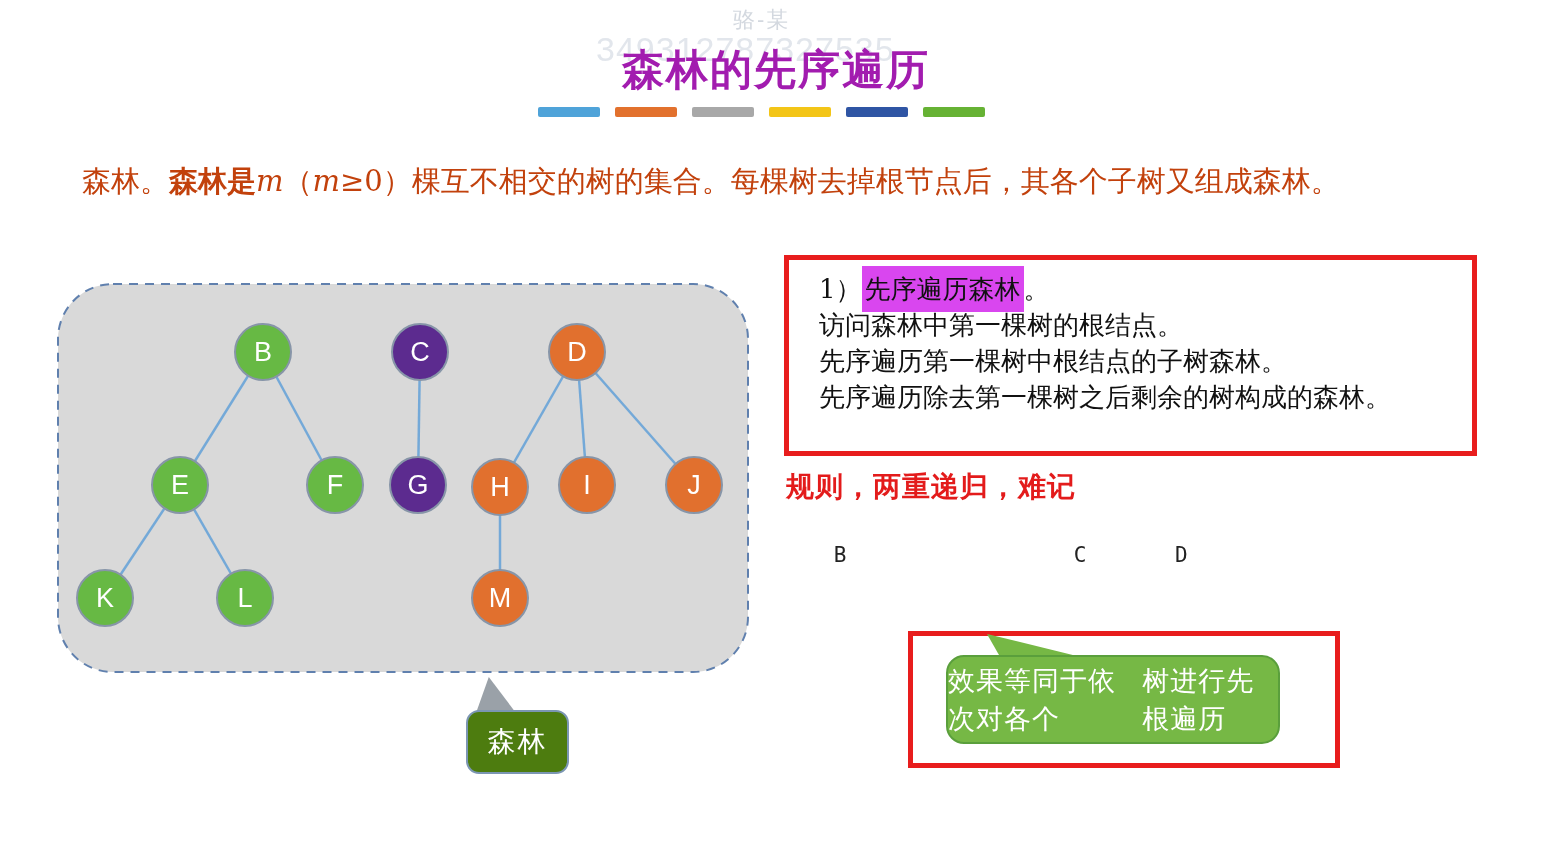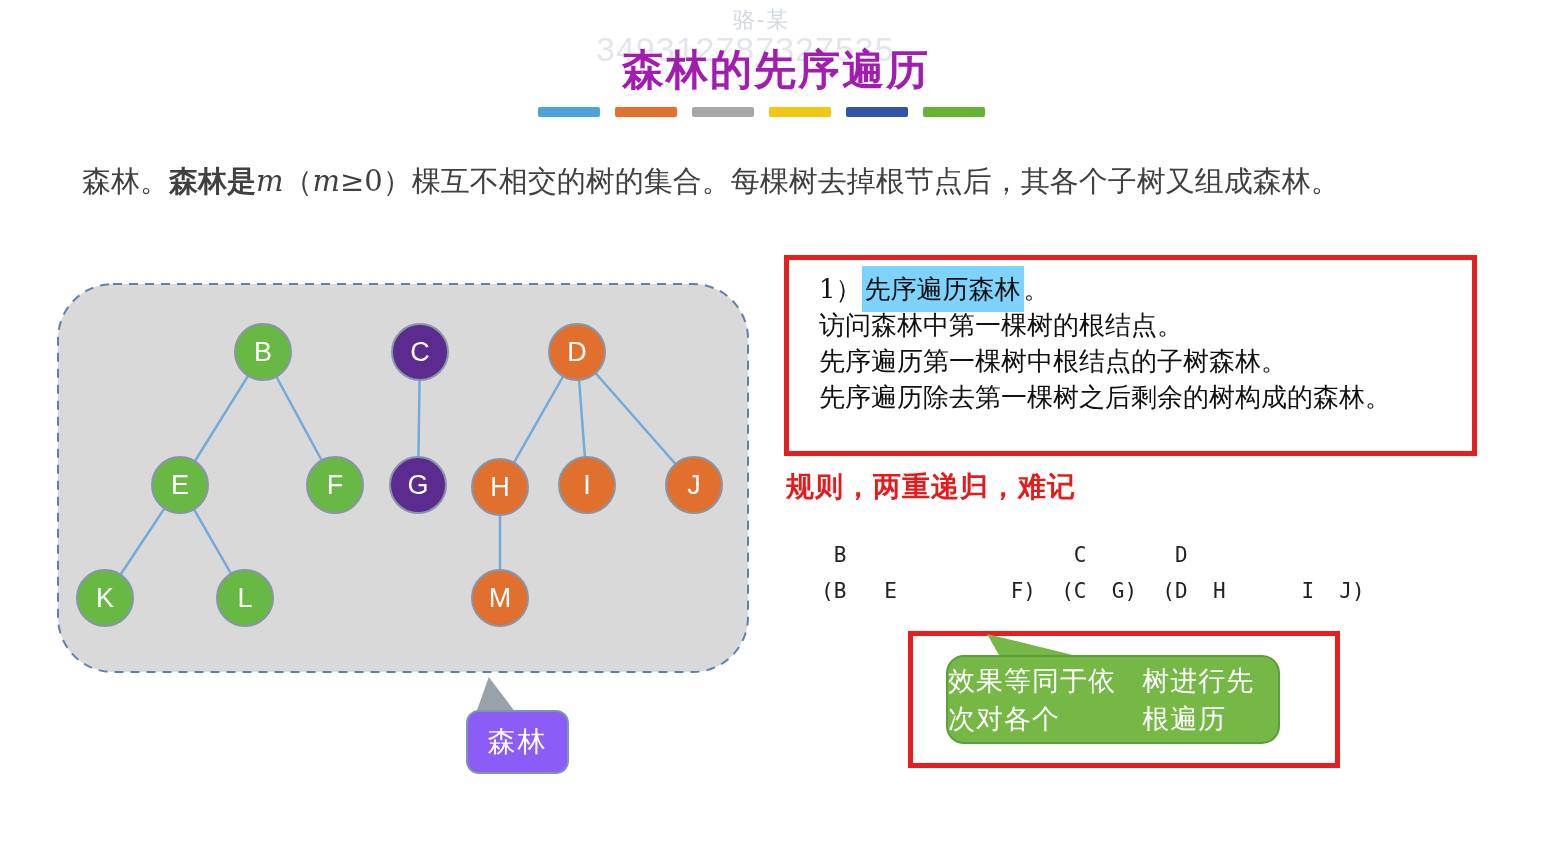--- a/index.html
+++ b/index.html
@@ -41,21 +41,21 @@
     position:absolute; top:107px; left:538px;
     display:flex; gap:15px;
   }
   .divider-bar { width:62px; height:10px; border-radius:2px; }
 
   
   .intro {
     position:absolute; top:160px; left:82px; width:1420px;
     font-family:"DejaVu Serif", serif;
     font-size:29px; line-height:42px;
-    color:#404040;
+    color:#c2410c;
   }
   .intro .seg-bold { font-weight:bold; }
   .intro .seg-math { font-style:italic; font-family:"DejaVu Serif", serif; }
 
   
   .diagram {
     position:absolute; left:40px; top:275px;
   }
   .panel-rect {
     fill:#d9d9d9;
@@ -67,41 +67,41 @@
   
   .fg-pointer {
     position:absolute; left:476px; top:677px;
     width:40px; height:36px;
     background:#9aa1a8;
     clip-path:polygon(32% 0, 0 100%, 100% 100%);
   }
   .bubble-gray {
     position:absolute; left:466px; top:710px;
     width:103px; height:64px;
-    background:#8b5cf6;
+    background:#4d7c0f;
     border:2px solid #7b96b3;
     border-radius:13px;
     color:#ffffff;
     font-family:"DejaVu Serif", serif;
     font-size:28px;
     display:flex; align-items:center; justify-content:center;
     letter-spacing:2px;
   }
 
   
   .rules-box {
     position:absolute; left:784px; top:255px;
     width:693px; height:201px;
     border:5px solid #e81d1d;
     padding:11px 0 0 30px;
     font-family:"DejaVu Serif", serif;
     font-size:26px; line-height:36px;
     color:#111111;
   }
-  .hl { background:#7dd3fc; padding:8px 3px; }
+  .hl { background:#d946ef; padding:8px 3px; }
 
   
   .note-red {
     position:absolute; left:786px; top:468px;
     font-size:28px; font-weight:bold;
     color:#e31b1b;
     font-family:"DejaVu Sans", sans-serif;
     letter-spacing:1px;
   }
 
@@ -232,21 +232,20 @@
   <div><span>1）</span><span class="hl">先序遍历森林</span><span>。</span></div>
   <div>访问森林中第一棵树的根结点。</div>
   <div>先序遍历第一棵树中根结点的子树森林。</div>
   <div>先序遍历除去第一棵树之后剩余的树构成的森林。</div>
 </div>
 
 <div class="note-red">规则，两重递归，难记</div>
 
 <div class="trav">
   <div> B                  C       D</div>
-  <div>(B   E         F)  (C  G)  (D  H      I  J)</div>
 </div>
 
 <div class="red-box2"></div>
 <div class="green-pointer"></div>
 <div class="bubble-green">
   <div>效果等同于依次对各个</div>
   <div>树进行先根遍历</div>
 </div>
 
 </body></html>

